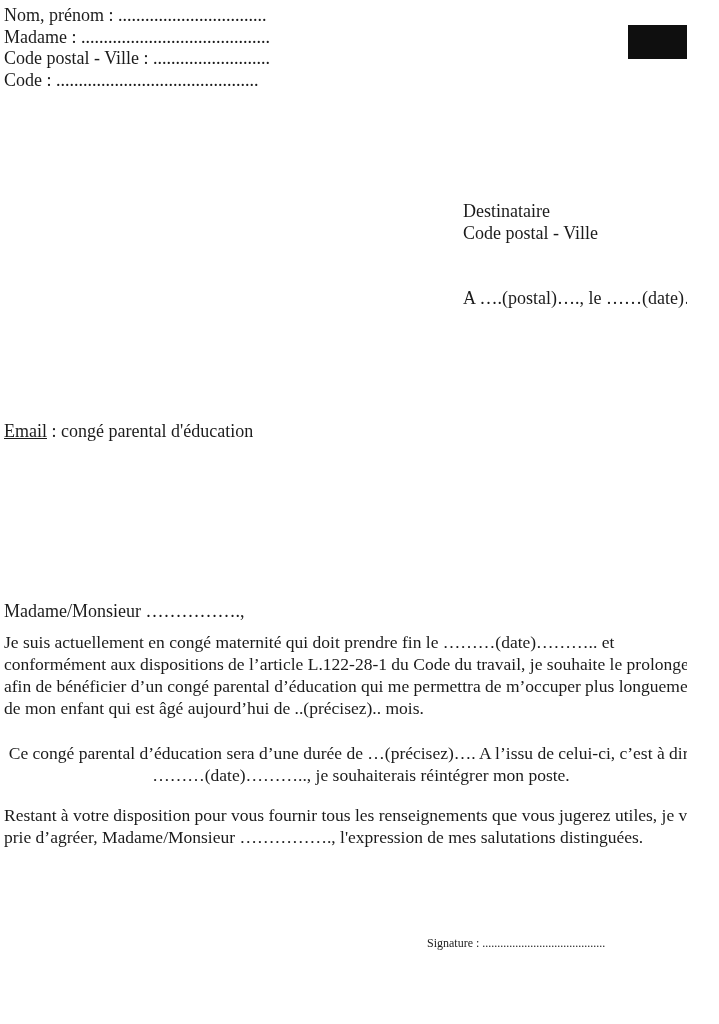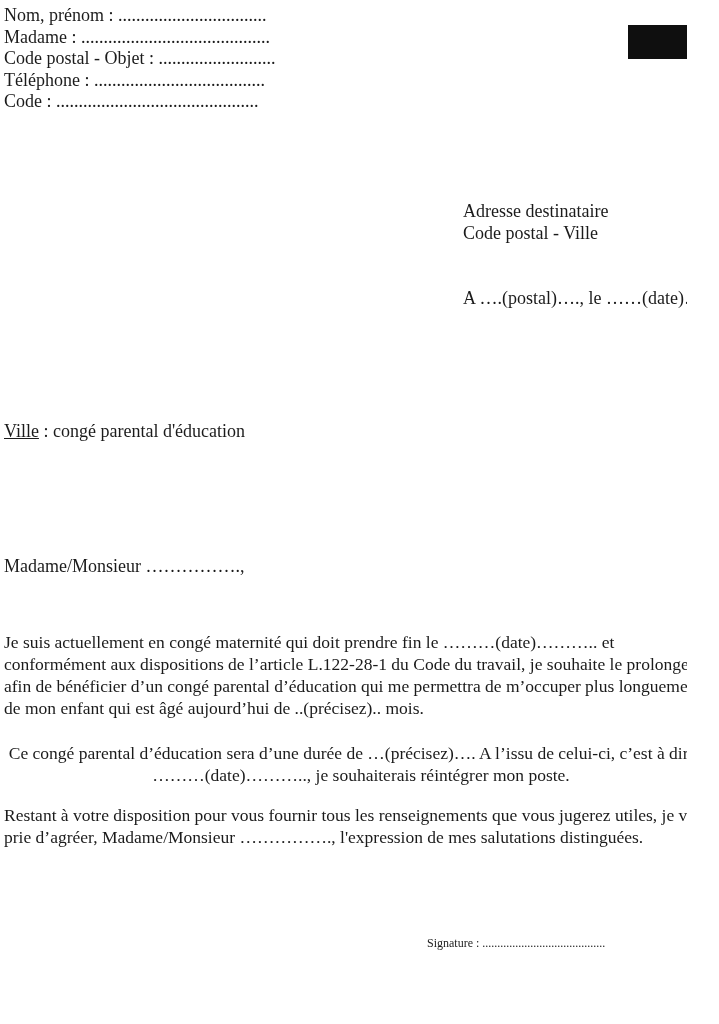--- a/index.html
+++ b/index.html
@@ -34,21 +34,21 @@
     font-size: 18px;
     white-space: nowrap;
   }
   .subject {
     left: 4px; top: 421px;
     font-size: 18px;
     white-space: nowrap;
   }
   .subject .underline { text-decoration: underline; }
   .salutation {
-    left: 4px; top: 556px;
+    left: 4px; top: 601px;
     font-size: 18px;
     white-space: nowrap;
   }
   .para {
     left: 4px;
     width: 714px;
     font-size: 17.5px;
     line-height: 22px;
     text-align: left;
   }
@@ -62,35 +62,34 @@
   }
 </style>
 </head>
 <body>
 
 <div class="page">
 
   <div class="block sender">
     <div>Nom, prénom : .................................</div>
     <div>Madame : ..........................................</div>
-    <div>Code postal - Objet : ..........................</div>
-    <div>Téléphone : ......................................</div>
+    <div>Code postal - Ville : ..........................</div>
     <div>Code : .............................................</div>
   </div>
 
   <div class="corner-box"></div>
 
   <div class="block recipient">
-    <div>Adresse destinataire</div>
+    <div>Destinataire</div>
     <div>Code postal - Ville</div>
   </div>
 
   <div class="block date-line">A ….(postal)…., le ……(date)……</div>
 
-  <div class="block subject"><span class="underline">Ville</span><span> : </span><span>congé parental d'éducation</span></div>
+  <div class="block subject"><span class="underline">Email</span><span> : </span><span>congé parental d'éducation</span></div>
 
   <div class="block salutation">Madame/Monsieur …………….,</div>
 
   <div class="block para p1">Je suis actuellement en congé maternité qui doit prendre fin le ………(date)……….. et conformément aux dispositions de l’article L.122-28-1 du Code du travail, je souhaite le prolonger afin de bénéficier d’un congé parental d’éducation qui me permettra de m’occuper plus longuement de mon enfant qui est âgé aujourd’hui de ..(précisez).. mois.</div>
   <div class="block para p2">Ce congé parental d’éducation sera d’une durée de …(précisez)…. A l’issu de celui-ci, c’est à dire le ………(date)……….., je souhaiterais réintégrer mon poste.</div>
   <div class="block para p3">Restant à votre disposition pour vous fournir tous les renseignements que vous jugerez utiles, je vous prie d’agréer, Madame/Monsieur ……………., l'expression de mes salutations distinguées.</div>
 
   <div class="block signature">Signature : .........................................</div>
 
 </div>

